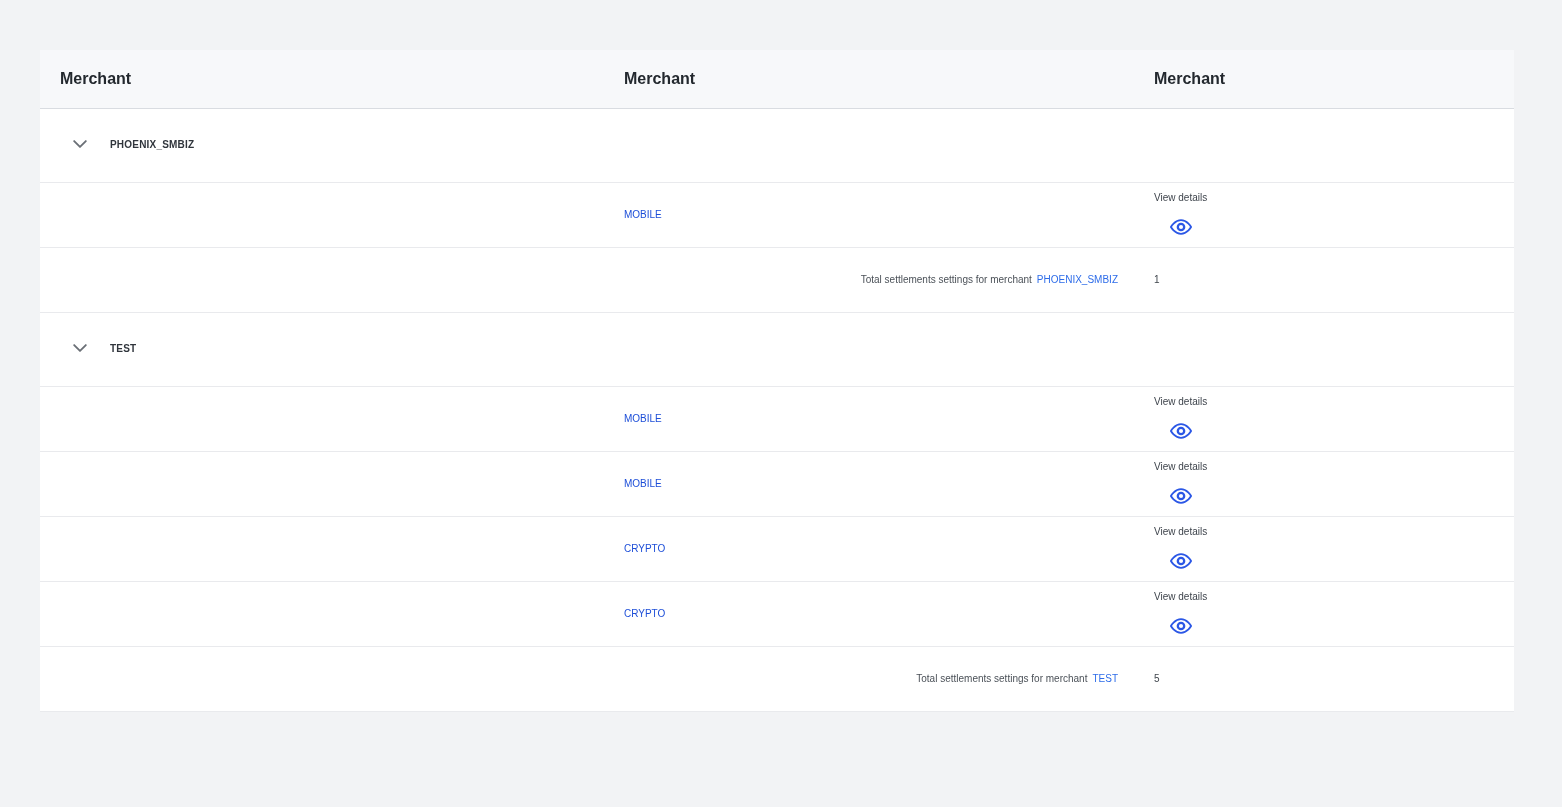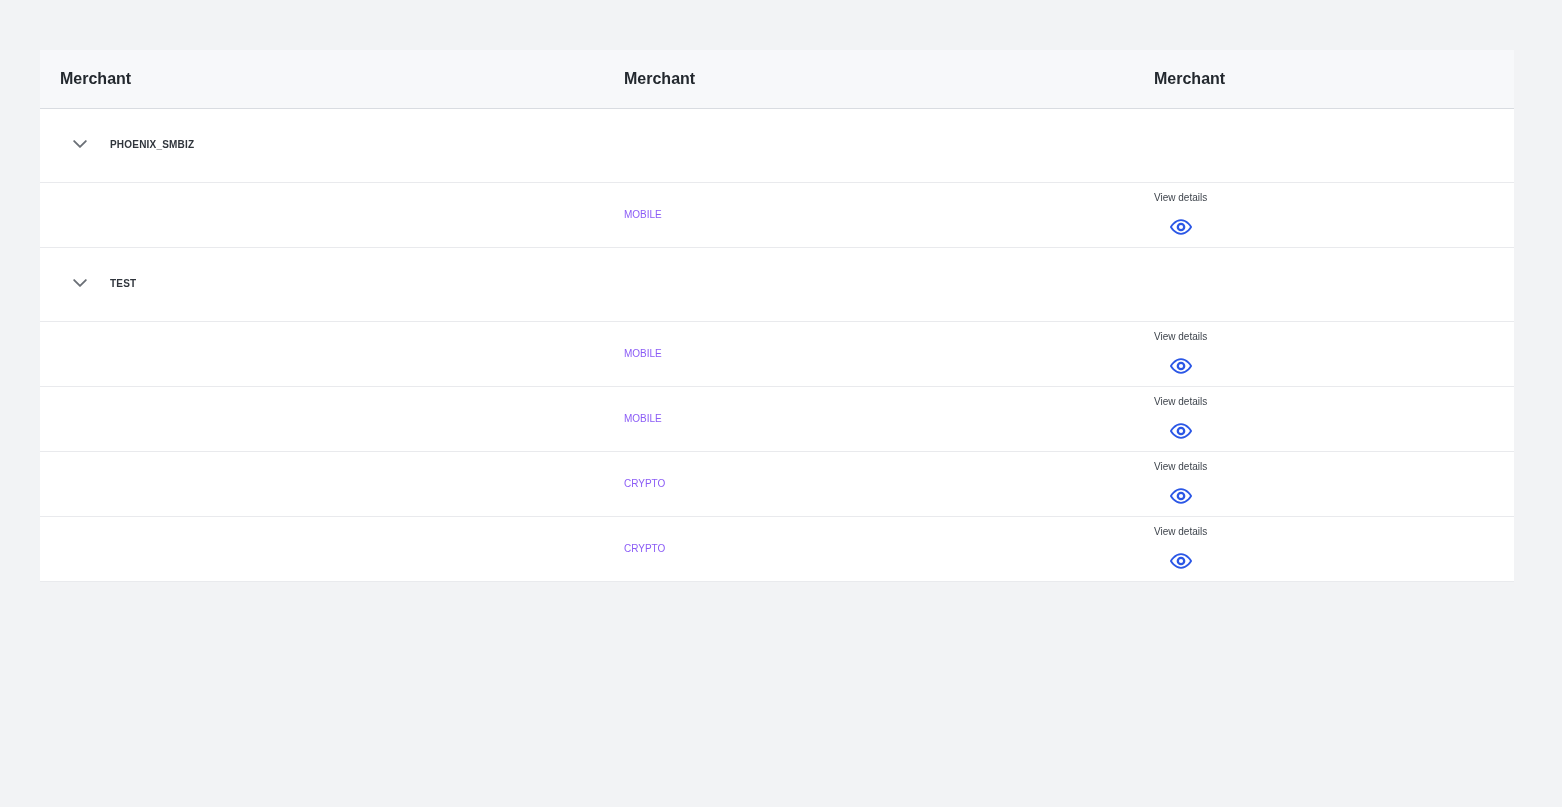--- a/index.html
+++ b/index.html
@@ -45,21 +45,21 @@
     padding-left: 30px;
   }
   .group-inner { display: inline-flex; align-items: center; gap: 20px; }
   .chev { display: inline-flex; cursor: pointer; }
   .gname {
     font-weight: 700;
     color: #30353c;
     letter-spacing: 0.2px;
   }
   .detail-row td { height: 65px; }
-  .payment { padding-left: 20px; color: #8b5cf6; }
+  .payment { padding-left: 20px; color: #1d4ed8; }
   .actions-cell { padding-left: 20px; }
   .viewlink {
     display: inline-flex;
     align-items: center;
     gap: 13px;
     color: #3e444c;
     cursor: pointer;
     flex-direction: column;
   }
   .eye { display: inline-flex; }
@@ -118,20 +118,26 @@
             <span class="eye">
               <svg width="26" height="22" viewBox="0 0 24 24" fill="none" stroke="#2b57e6" stroke-width="2" stroke-linecap="round" stroke-linejoin="round">
                   <path d="M1 12s4-7.5 11-7.5S23 12 23 12s-4 7.5-11 7.5S1 12 1 12z"></path>
                   <circle cx="12" cy="12" r="3.5" stroke-width="2.5"></circle>
                 </svg>
             </span>
           </span>
         </td>
       </tr>
 
+      <tr class="total-row">
+        <td colspan="2" class="total-cell">
+          <span>Total settlements settings for merchant</span><a class="mlink">PHOENIX_SMBIZ</a>
+        </td>
+        <td class="count">1</td>
+      </tr>
 
       <tr class="group-row">
         <td colspan="3">
           <span class="group-inner">
             <span class="chev">
               <svg width="20" height="20" viewBox="0 0 24 24" fill="none" stroke="#6a6f76" stroke-width="2.2" stroke-linecap="round" stroke-linejoin="round">
                   <polyline points="5 8.5 12 15.5 19 8.5"></polyline>
                 </svg>
             </span>
             <span class="gname">TEST</span>
@@ -197,16 +203,22 @@
             <span class="eye">
               <svg width="26" height="22" viewBox="0 0 24 24" fill="none" stroke="#2b57e6" stroke-width="2" stroke-linecap="round" stroke-linejoin="round">
                   <path d="M1 12s4-7.5 11-7.5S23 12 23 12s-4 7.5-11 7.5S1 12 1 12z"></path>
                   <circle cx="12" cy="12" r="3.5" stroke-width="2.5"></circle>
                 </svg>
             </span>
           </span>
         </td>
       </tr>
 
+      <tr class="total-row">
+        <td colspan="2" class="total-cell">
+          <span>Total settlements settings for merchant</span><a class="mlink">TEST</a>
+        </td>
+        <td class="count">5</td>
+      </tr>
 
     </tbody>
   </table>
 </div>
 
 </body></html>

